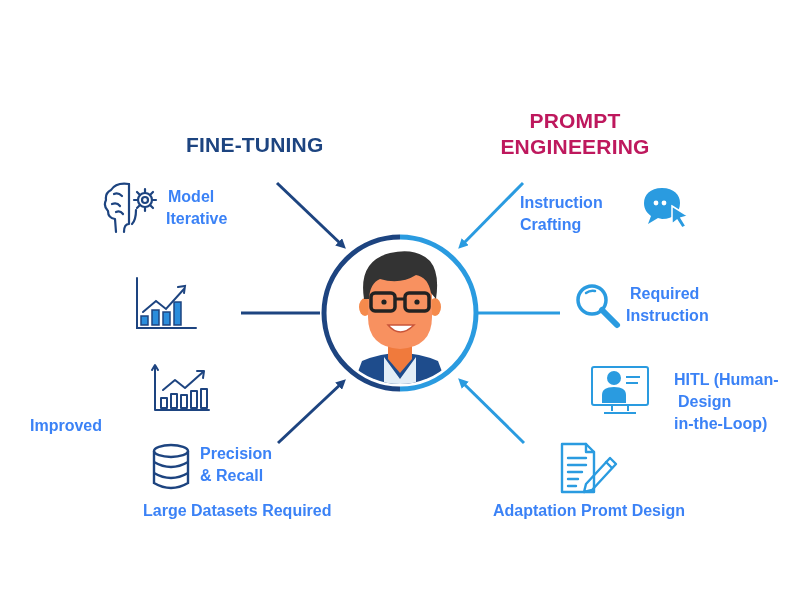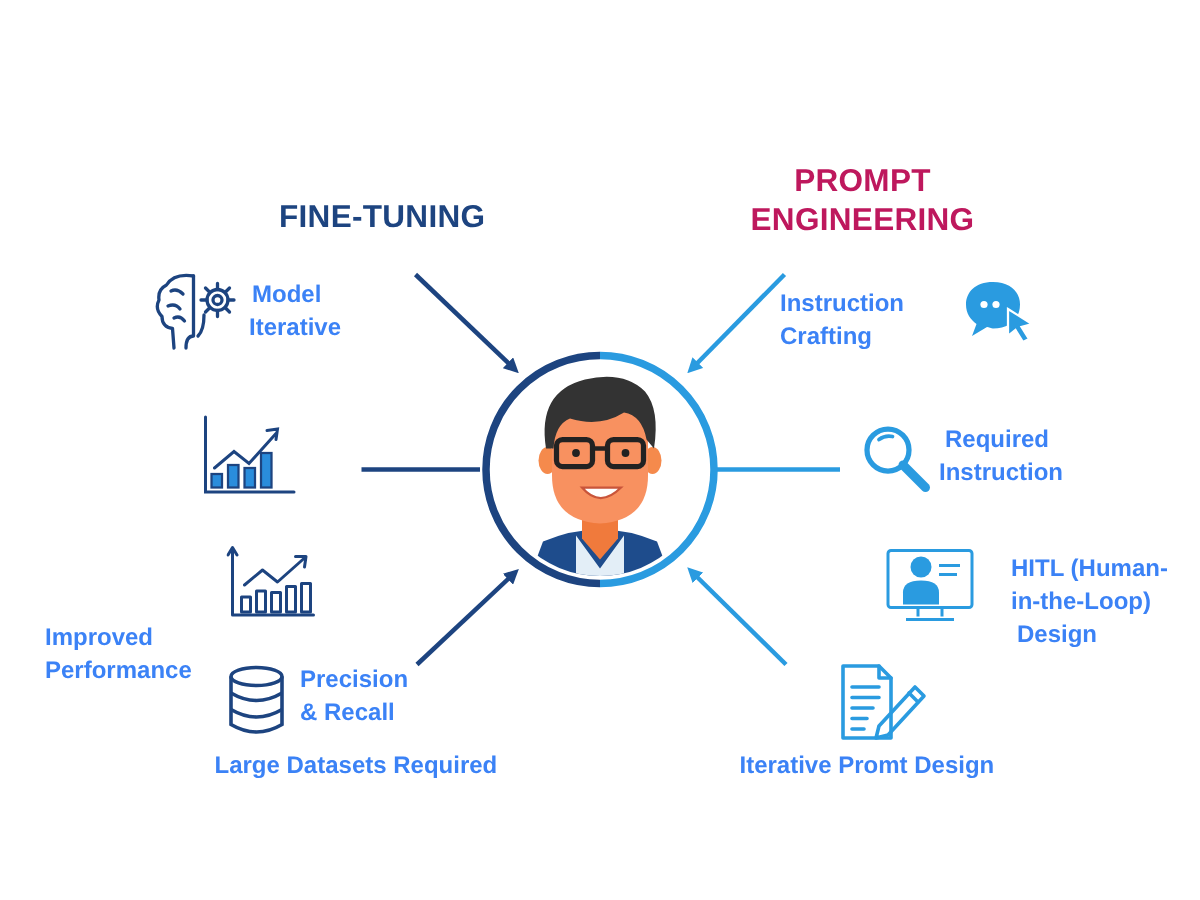--- a/index.html
+++ b/index.html
@@ -114,21 +114,20 @@
       <rect x="7" y="40" width="7" height="9"></rect>
       <rect x="18" y="34" width="7" height="15"></rect>
       <rect x="29" y="36" width="7" height="13"></rect>
       <rect x="40" y="26" width="7" height="23"></rect>
     </g>
   </svg>
 </div>
 
 <div class="abs lbl r" style="left:30px;top:370px;width:112px;margin-top:45px;">
   <div>Improved</div>
-  <div>Performance</div>
 </div>
 <div class="abs" style="left:151px;top:362px;">
   <svg width="60" height="52" viewBox="0 0 60 52">
     <g stroke="#1d4480" stroke-width="2" fill="none" stroke-linecap="round" stroke-linejoin="round">
       <path d="M4,4 L4,48 L58,48"></path>
       <path d="M1,8 L4,3 L7,8"></path>
       <path d="M12,28 L24,18 L34,26 L52,10"></path>
       <path d="M46,9 L53,9 L52,16"></path>
       <rect x="10" y="36" width="6" height="10"></rect>
       <rect x="20" y="32" width="6" height="14"></rect>
@@ -194,28 +193,28 @@
       <rect x="2" y="2" width="56" height="38" rx="2"></rect>
       <path d="M22,40 L22,46 M38,40 L38,46 M14,48 L46,48"></path>
       <path d="M36,12 L50,12 M36,18 L48,18"></path>
     </g>
     <circle cx="24" cy="13" r="7" fill="#2a9be0"></circle>
     <path d="M12,38 L12,30 Q12,22 24,22 Q36,22 36,30 L36,38 Z" fill="#2a9be0"></path>
   </svg>
 </div>
 <div class="abs lbl" style="left:626px;top:369px;margin-left:48px;">
   <div>HITL (Human-</div>
+  <div style="padding-left:4px;">Design</div>
   <div>in-the-Loop)</div>
-  <div style="padding-left:4px;">Design</div>
 </div>
 
 <div class="abs" style="left:556px;top:440px;">
   <svg width="64" height="56" viewBox="0 0 64 56">
     <g stroke="#2a9be0" stroke-width="2.4" fill="none" stroke-linejoin="round" stroke-linecap="round">
       <path d="M6,4 L30,4 L38,12 L38,52 L6,52 Z"></path>
       <path d="M30,4 L30,12 L38,12"></path>
       <path d="M12,18 L30,18 M12,25 L30,25 M12,32 L26,32 M12,39 L22,39 M12,46 L20,46"></path>
       <path d="M30,44 L54,18 L60,24 L36,50 L28,52 Z"></path>
       <path d="M50,22 L56,28"></path>
     </g>
   </svg>
 </div>
-<div class="abs lbl" style="left:493px;top:500px;">Iterative Promt Design</div>
+<div class="abs lbl" style="left:493px;top:500px;">Adaptation Promt Design</div>
 
 </body></html>

